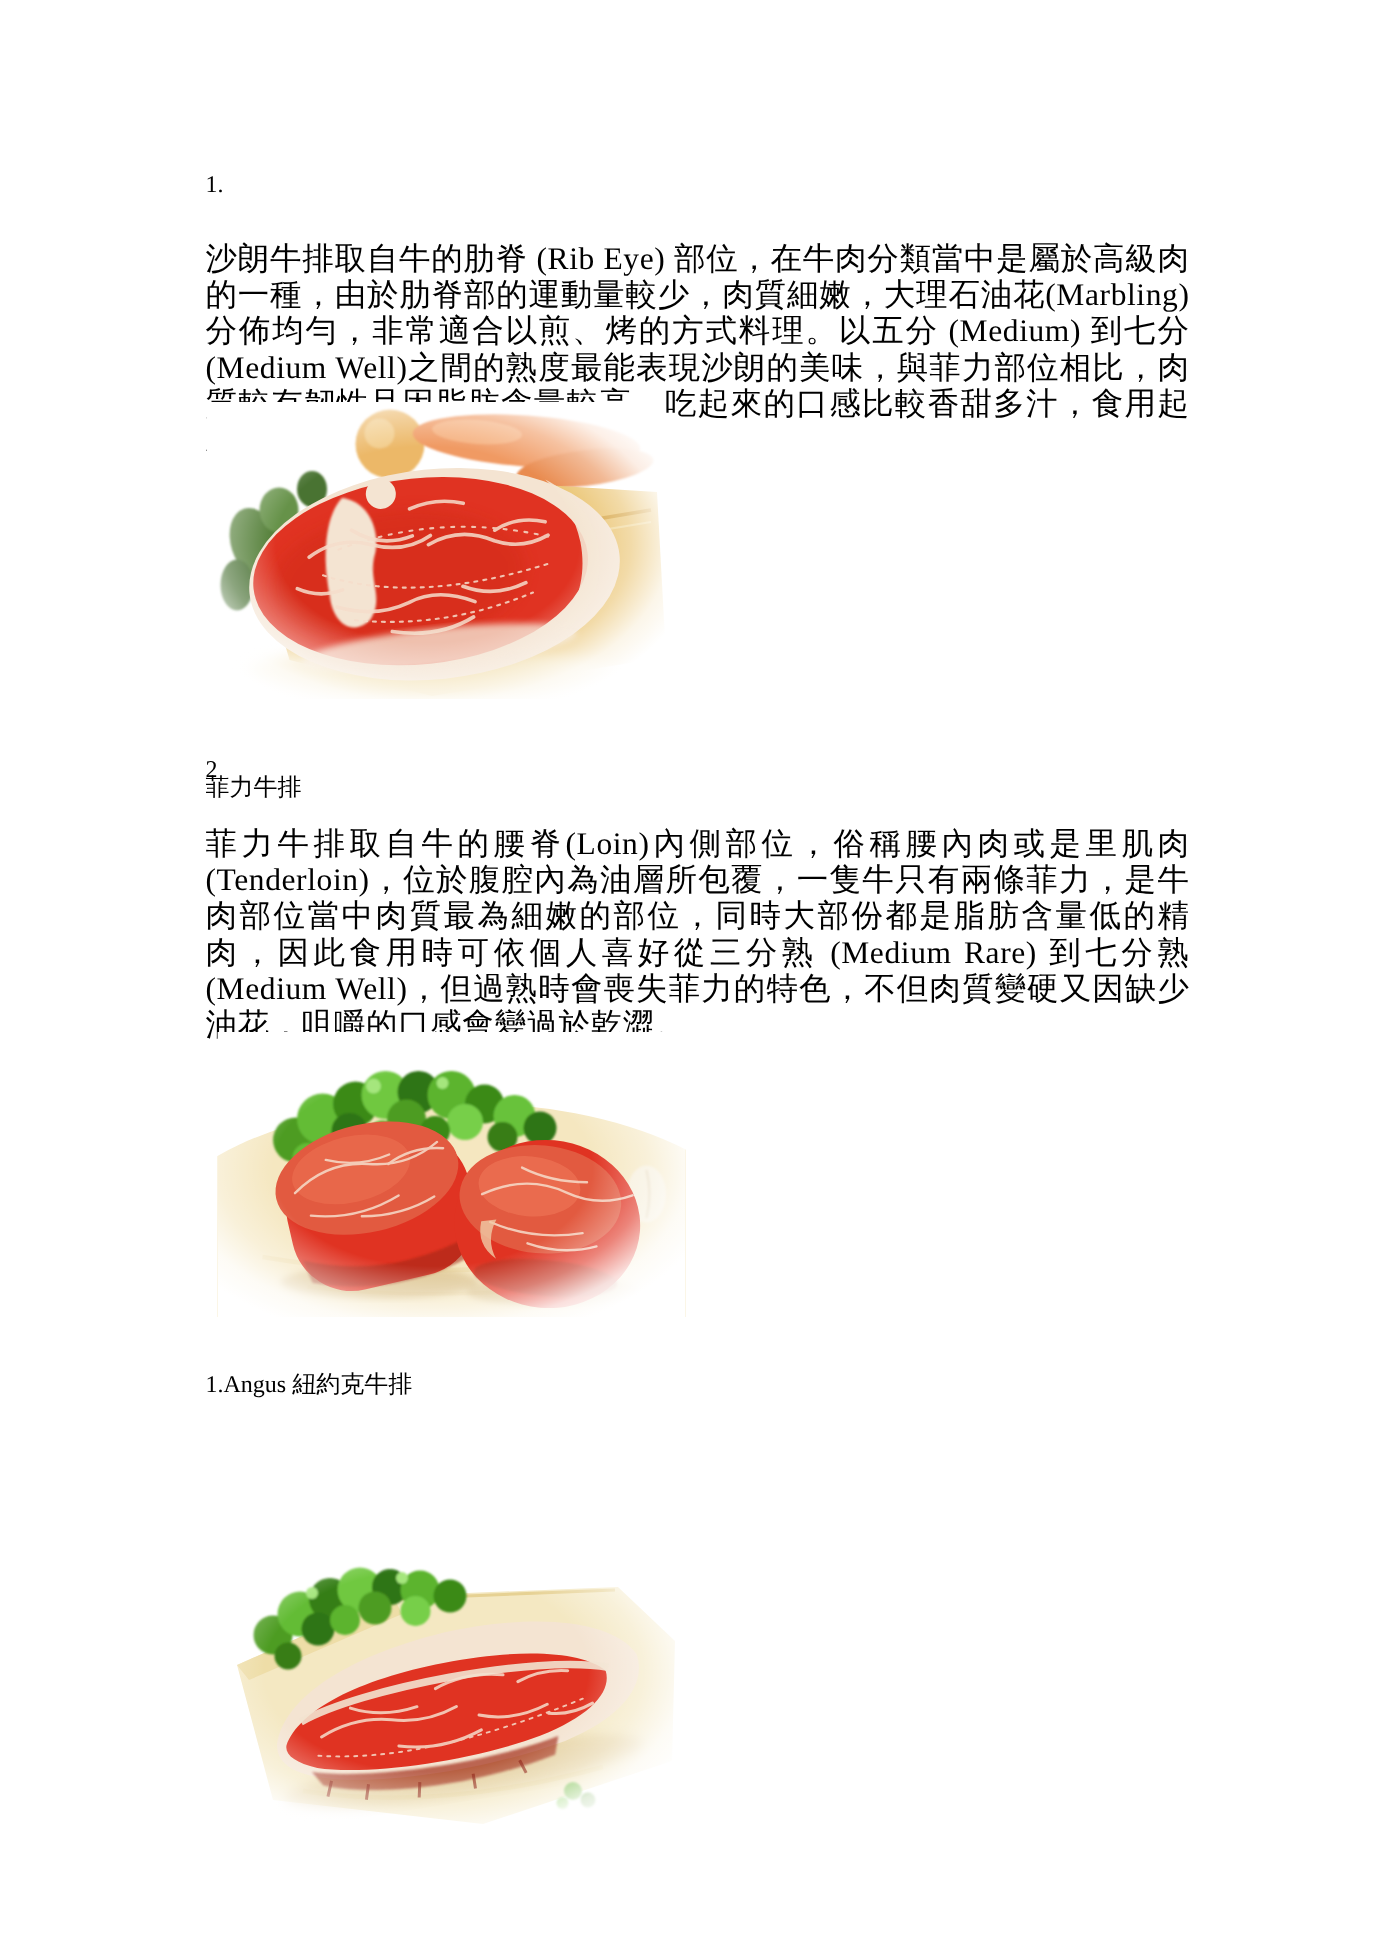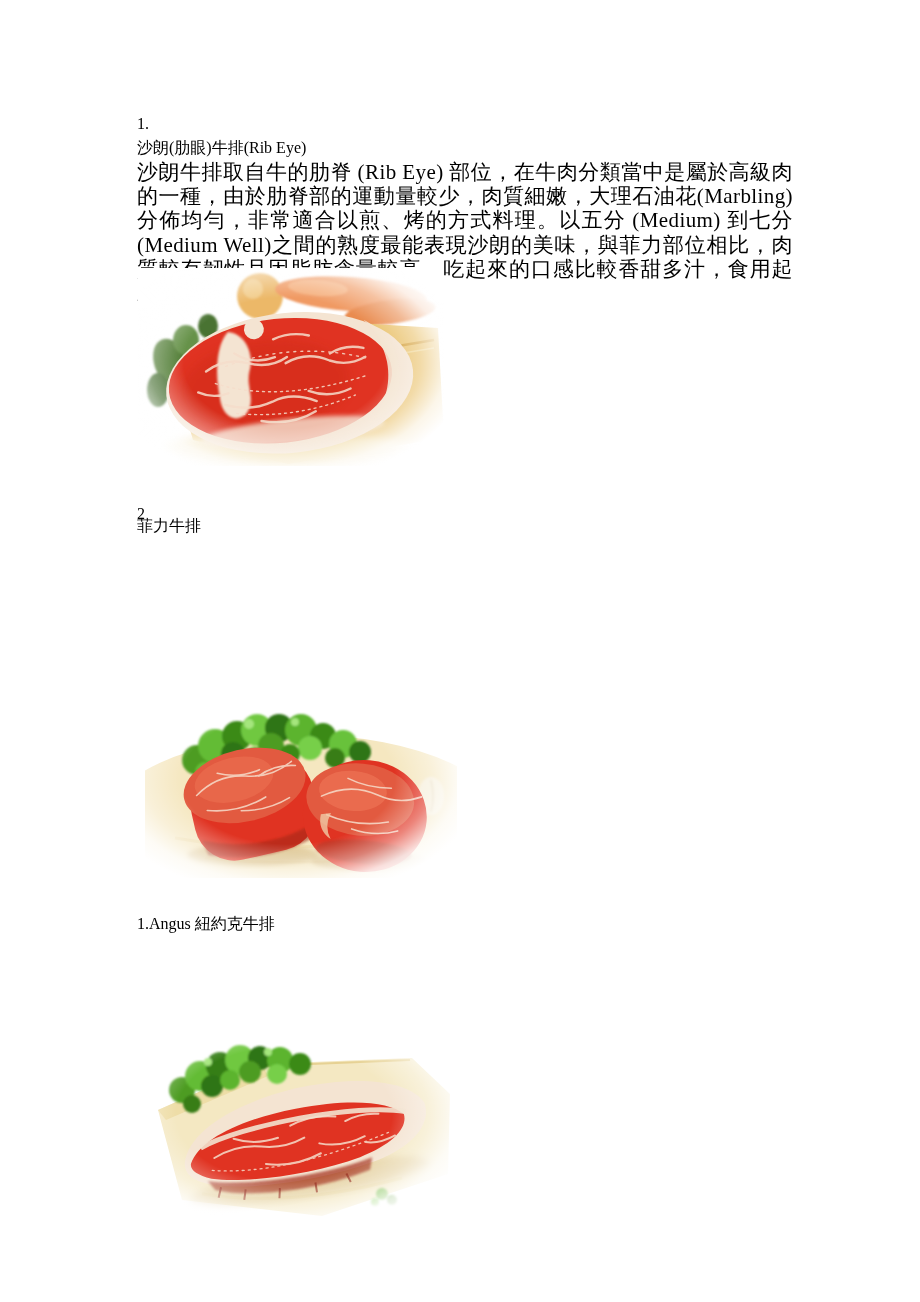--- a/index.html
+++ b/index.html
@@ -38,21 +38,20 @@
   .c-board     { fill: var(--board-tan, #eac36f); }
   .c-surface   { fill: var(--surface-cream, #f5e7c0); }
   .c-carrot    { fill: var(--carrot-orange, #f09a63); }
 </style>
 </head>
 <body>
 
 <div class="page">
 
   <div class="num" style="top:112px">1.</div>
-  <div class="heading" style="top:136px">沙朗(肋眼)牛排(Rib Eye)</div>
   <div class="para" style="top:160px">沙朗牛排取自牛的肋脊 (Rib Eye) 部位，在牛肉分類當中是屬於高級肉的一種，由於肋脊部的運動量較少，肉質細嫩，大理石油花(Marbling)分佈均勻，非常適合以煎、烤的方式料理。以五分 (Medium) 到七分(Medium Well)之間的熟度最能表現沙朗的美味，與菲力部位相比，肉質較有韌性且因脂肪含量較高，吃起來的口感比較香甜多汁，食用起來較不乾澀。</div>
 
   <svg class="photo" style="left:138px; top:268px" width="306" height="198" viewBox="0 0 306 198">
     <defs>
       <radialGradient id="vg1" cx="48%" cy="48%" r="60%">
         <stop offset="0%" stop-color="#ffffff" stop-opacity="0"></stop>
         <stop offset="55%" stop-color="#ffffff" stop-opacity="0"></stop>
         <stop offset="74%" stop-color="#ffffff" stop-opacity="0.4"></stop>
         <stop offset="88%" stop-color="#ffffff" stop-opacity="0.85"></stop>
         <stop offset="100%" stop-color="#ffffff" stop-opacity="1"></stop>
@@ -115,20 +114,21 @@
         <path d="M90,92 q70,-18 140,6" stroke-width="1.4" stroke-dasharray="2 5"></path>
         <path d="M96,140 q60,12 120,-6" stroke-width="1.4" stroke-dasharray="2 4"></path>
       </g>
       <ellipse class="c-fat" cx="150" cy="164" rx="92" ry="13" opacity="0.8" filter="url(#b2a)"></ellipse>
     </g>
     <rect width="306" height="198" fill="url(#vg1)"></rect>
   </svg>
 
   <div class="num" style="top:502px">2</div>
   <div class="heading" style="top:514px">菲力牛排</div>
+  <div class="para" style="top:550px">菲力牛排取自牛的腰脊(Loin)內側部位，俗稱腰內肉或是里肌肉(Tenderloin)，位於腹腔內為油層所包覆，一隻牛只有兩條菲力，是牛肉部位當中肉質最為細嫩的部位，同時大部份都是脂肪含量低的精肉，因此食用時可依個人喜好從三分熟 (Medium Rare) 到七分熟(Medium Well)，但過熟時會喪失菲力的特色，不但肉質變硬又因缺少油花，咀嚼的口感會變過於乾澀。</div>
 
   <svg class="photo" style="left:145px; top:688px" width="312" height="190" viewBox="0 0 312 190">
     <defs>
       <radialGradient id="vg2" cx="46%" cy="48%" r="62%">
         <stop offset="0%" stop-color="#ffffff" stop-opacity="0"></stop>
         <stop offset="55%" stop-color="#ffffff" stop-opacity="0"></stop>
         <stop offset="74%" stop-color="#ffffff" stop-opacity="0.4"></stop>
         <stop offset="88%" stop-color="#ffffff" stop-opacity="0.85"></stop>
         <stop offset="100%" stop-color="#ffffff" stop-opacity="1"></stop>
       </radialGradient>

